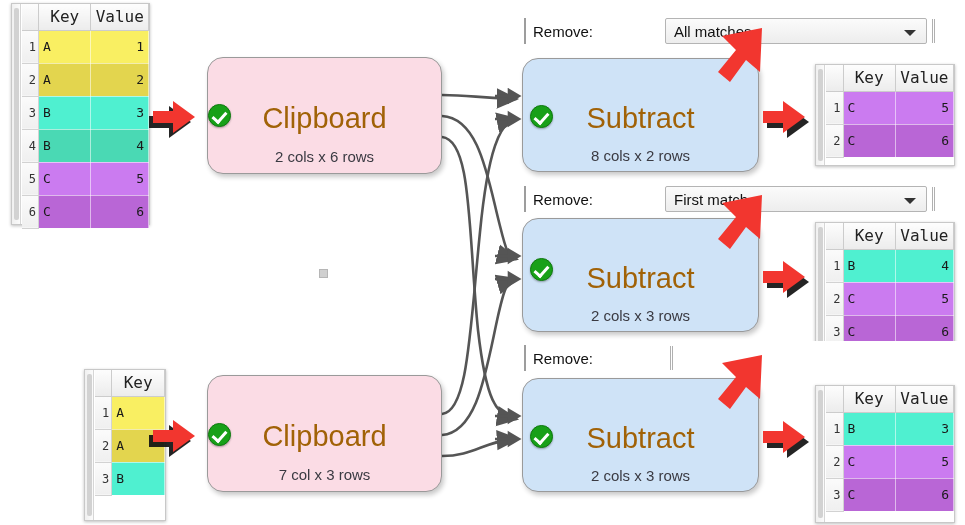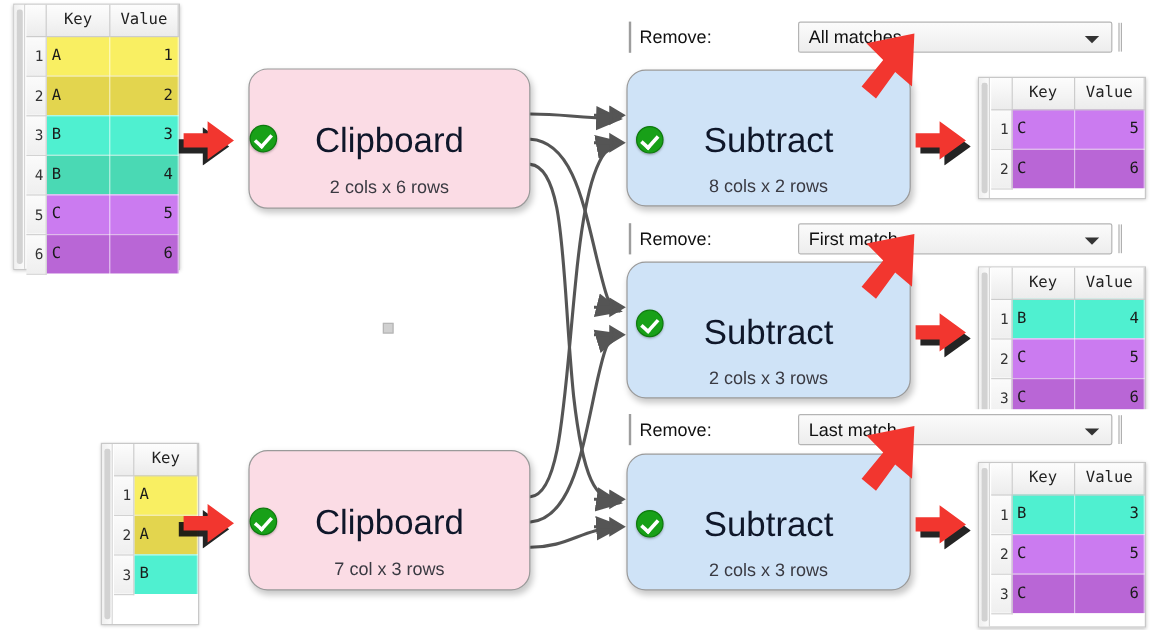--- a/index.html
+++ b/index.html
@@ -54,21 +54,21 @@
   }
   table.grid th {
     background: linear-gradient(to bottom,#fdfdfd,#ececec);
     border: 1px solid #cccccc;
     border-top: none;
     font-weight: normal;
     color: #222;
     height: 26px;
     text-align: center;
     font-family: "DejaVu Sans Mono", monospace;
-    font-size: 13px;
+    font-size: 16px;
   }
   table.grid th.corner {
     width: 17px;
     background: linear-gradient(to bottom,#fdfdfd,#ececec);
     border-left: none;
   }
   table.grid td.rowhdr {
     width: 17px;
     background: linear-gradient(to bottom,#fbfbfb,#efefef);
     border: 1px solid #d2d2d2;
@@ -96,21 +96,21 @@
     box-shadow: 2px 3px 5px rgba(0,0,0,0.22);
     display: flex;
     flex-direction: column;
     align-items: center;
     justify-content: center;
   }
   .node.src  { background: #fbdce5; }
   .node.op   { background: #cfe3f7; }
   .node .ttl {
     font-size: 29px;
-    color: #0f172a;
+    color: #a16207;
     line-height: 1.05;
     font-family: "Liberation Sans", sans-serif;
     margin-top: 37px;
   }
   .node .sub {
     margin-top: 14px;
     font-size: 15px;
     color: #3a3a42;
     font-family: Liberation Sans, sans-serif;
   }
@@ -422,24 +422,20 @@
     <div class="combo" style="width:262px;">
       <span>First match</span>
       <span class="caret"></span>
     </div>
     <div class="rightgrip"></div>
   </div>
 
   <div class="panelrow" style="left:524px; top:341px; width:437px;">
     <div class="leftbar"></div>
     <div class="lbl">Remove:</div>
-    <div class="combo" style="width:262px;">
-      <span>Last match</span>
-      <span class="caret"></span>
-    </div>
     <div class="rightgrip"></div>
   </div>
 
   <svg style="position:absolute;left:495px;top:88px;width:30px;height:52px;">
     <path d="M0,8 L16,8 M14,2 L24,8 L14,14 Z" stroke="#555" stroke-width="2.6" fill="#555"></path>
     <path d="M0,31 L16,31 M14,25 L24,31 L14,37 Z" stroke="#555" stroke-width="2.6" fill="#555"></path>
   </svg>
   <svg style="position:absolute;left:495px;top:248px;width:30px;height:52px;">
     <path d="M0,8 L16,8 M14,2 L24,8 L14,14 Z" stroke="#555" stroke-width="2.6" fill="#555"></path>
     <path d="M0,31 L16,31 M14,25 L24,31 L14,37 Z" stroke="#555" stroke-width="2.6" fill="#555"></path>

